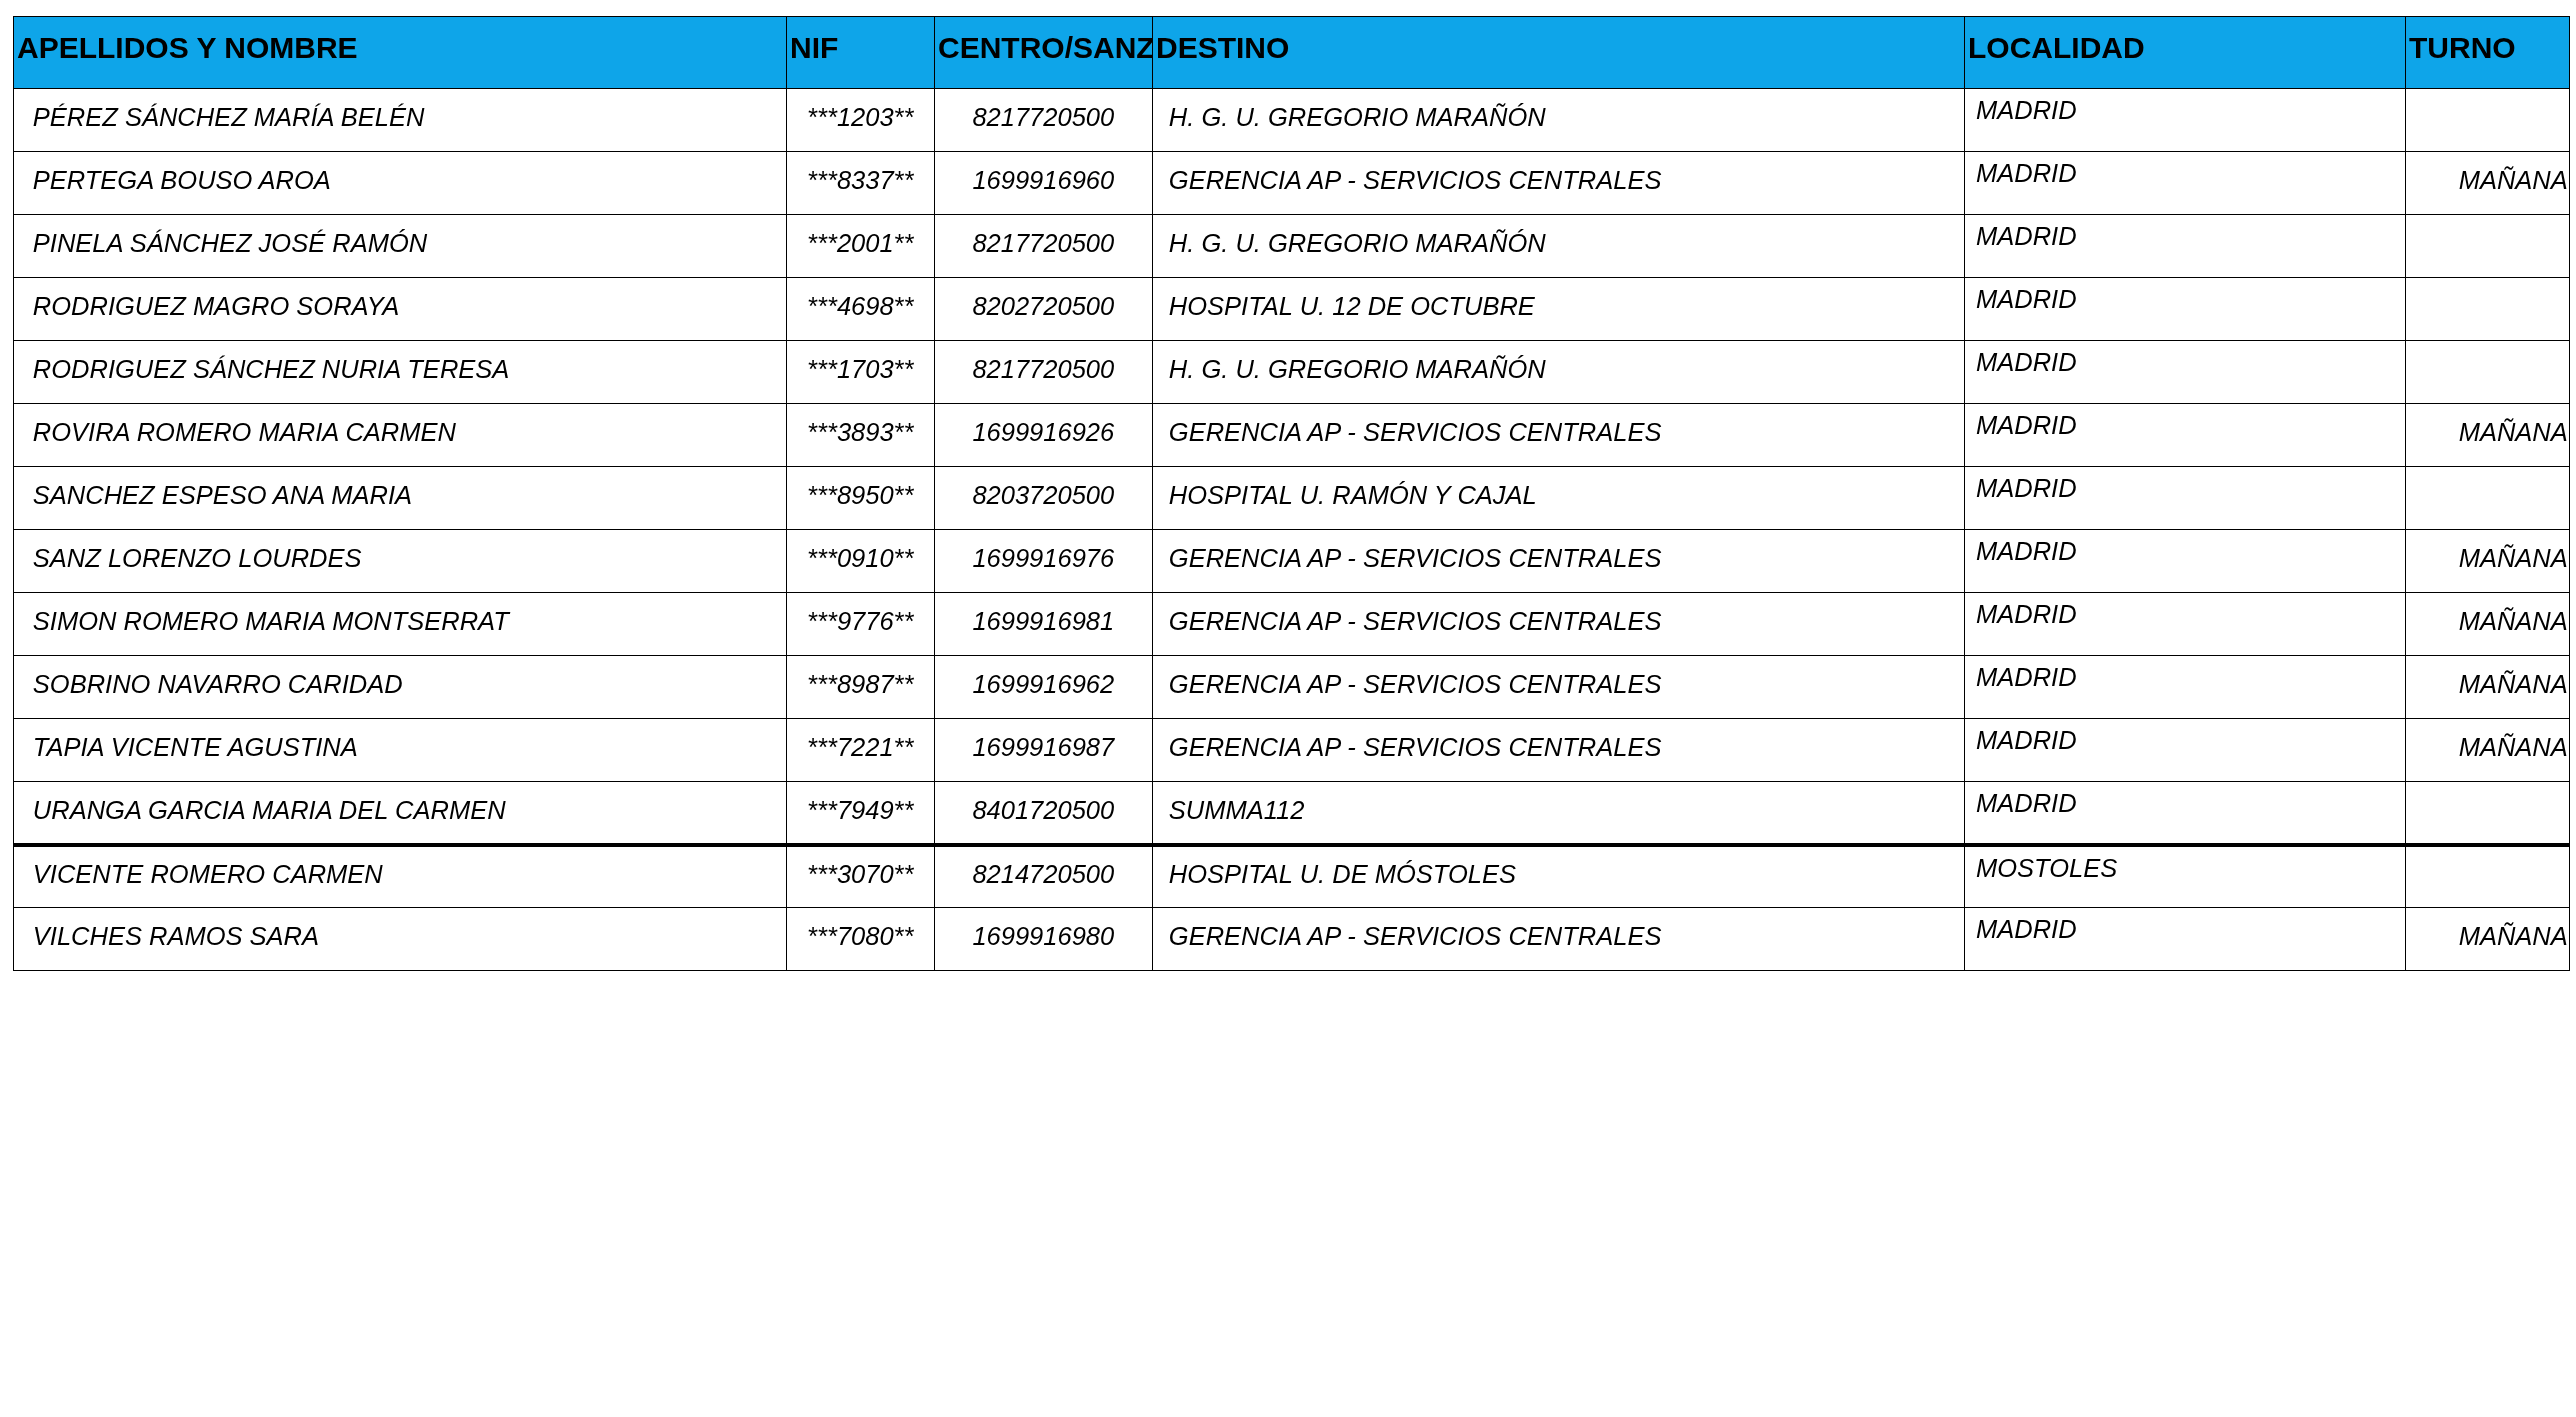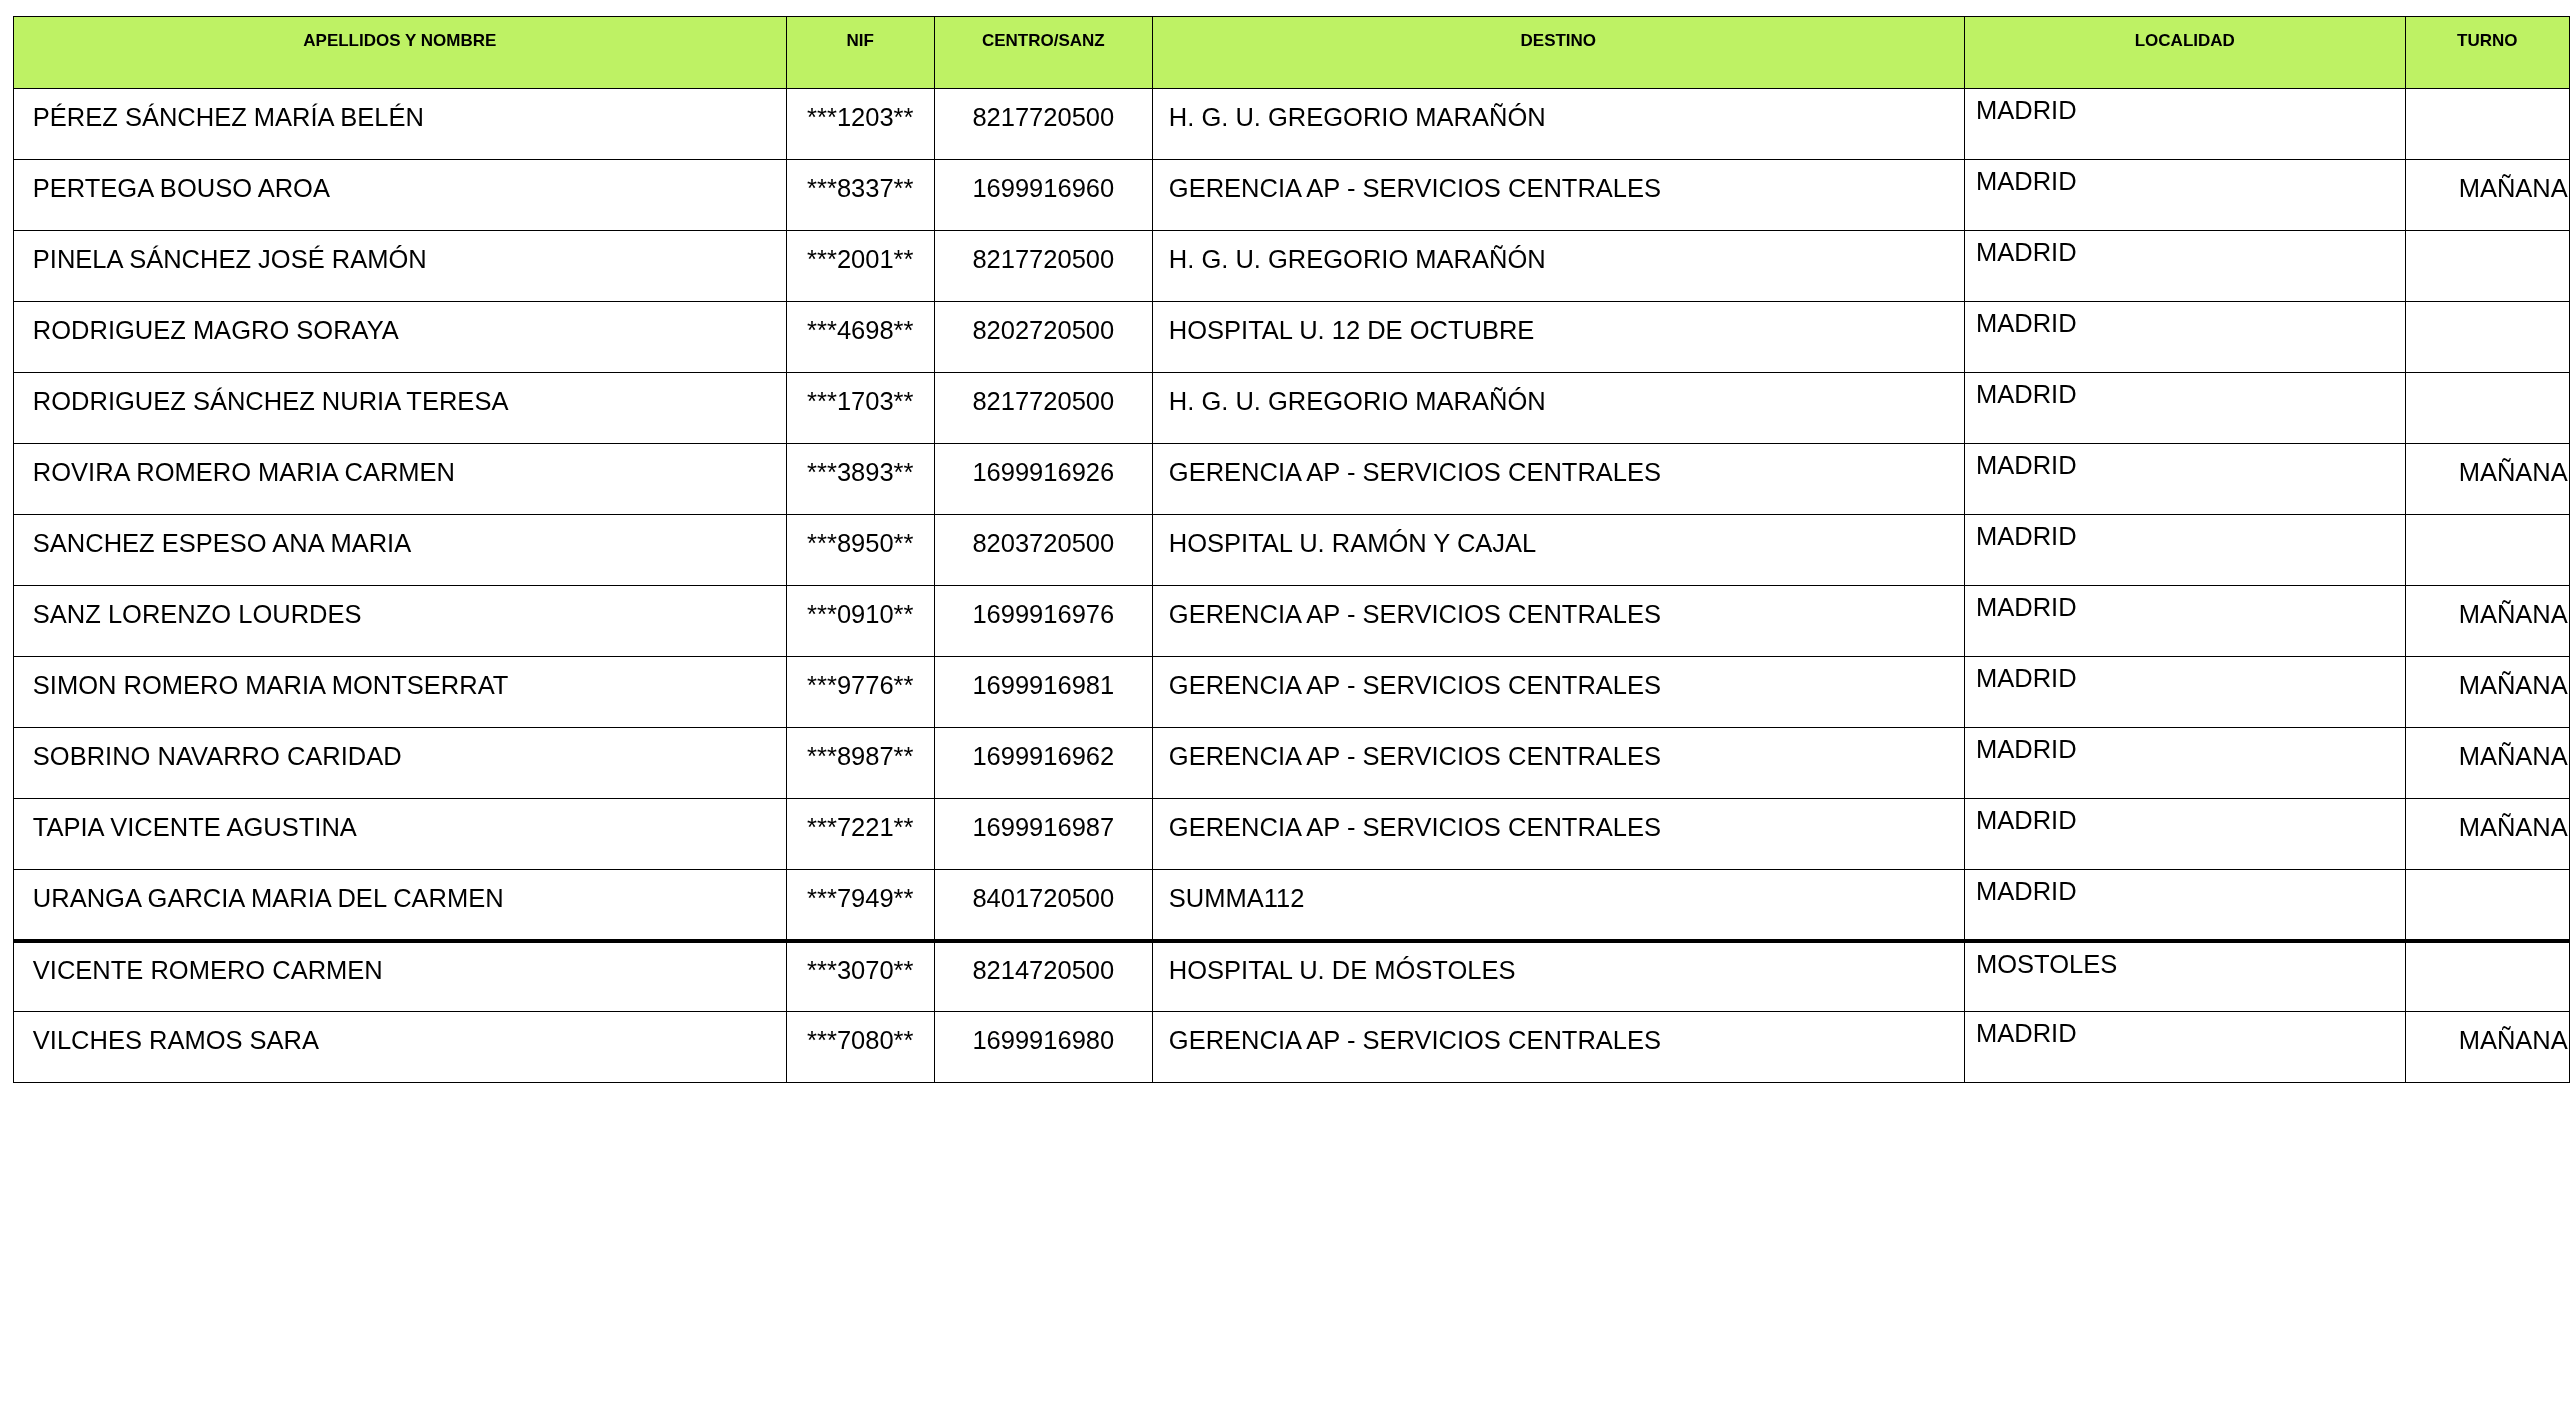--- a/index.html
+++ b/index.html
@@ -20,28 +20,28 @@
     border-collapse: collapse;
   }
   th, td {
     border: 1.6px solid #000000;
     box-sizing: border-box;
     overflow: hidden;
     white-space: nowrap;
   }
   thead tr { height: 72px; }
   thead th {
-    background: #bef264;
-    font-size: 17px;
+    background: #0ea5e9;
+    font-size: 30px;
     font-weight: bold;
-    text-align: center;
+    text-align: left;
     vertical-align: top;
     padding: 13.6px 3.2px 0 3.2px;
   }
-  tbody tr { height: 71px; }
+  tbody tr { height: 63px; font-style: italic; }
   tbody td {
     font-size: 25.5px;
     vertical-align: top;
     padding-top: 13.6px;
     background: #ffffff;
   }
   td.col-name     { text-align: left;  padding-left: 19px; }
   td.col-nif      { text-align: center; }
   td.col-cias     { text-align: center; }
   td.col-destino  { text-align: left;  padding-left: 16px; }

